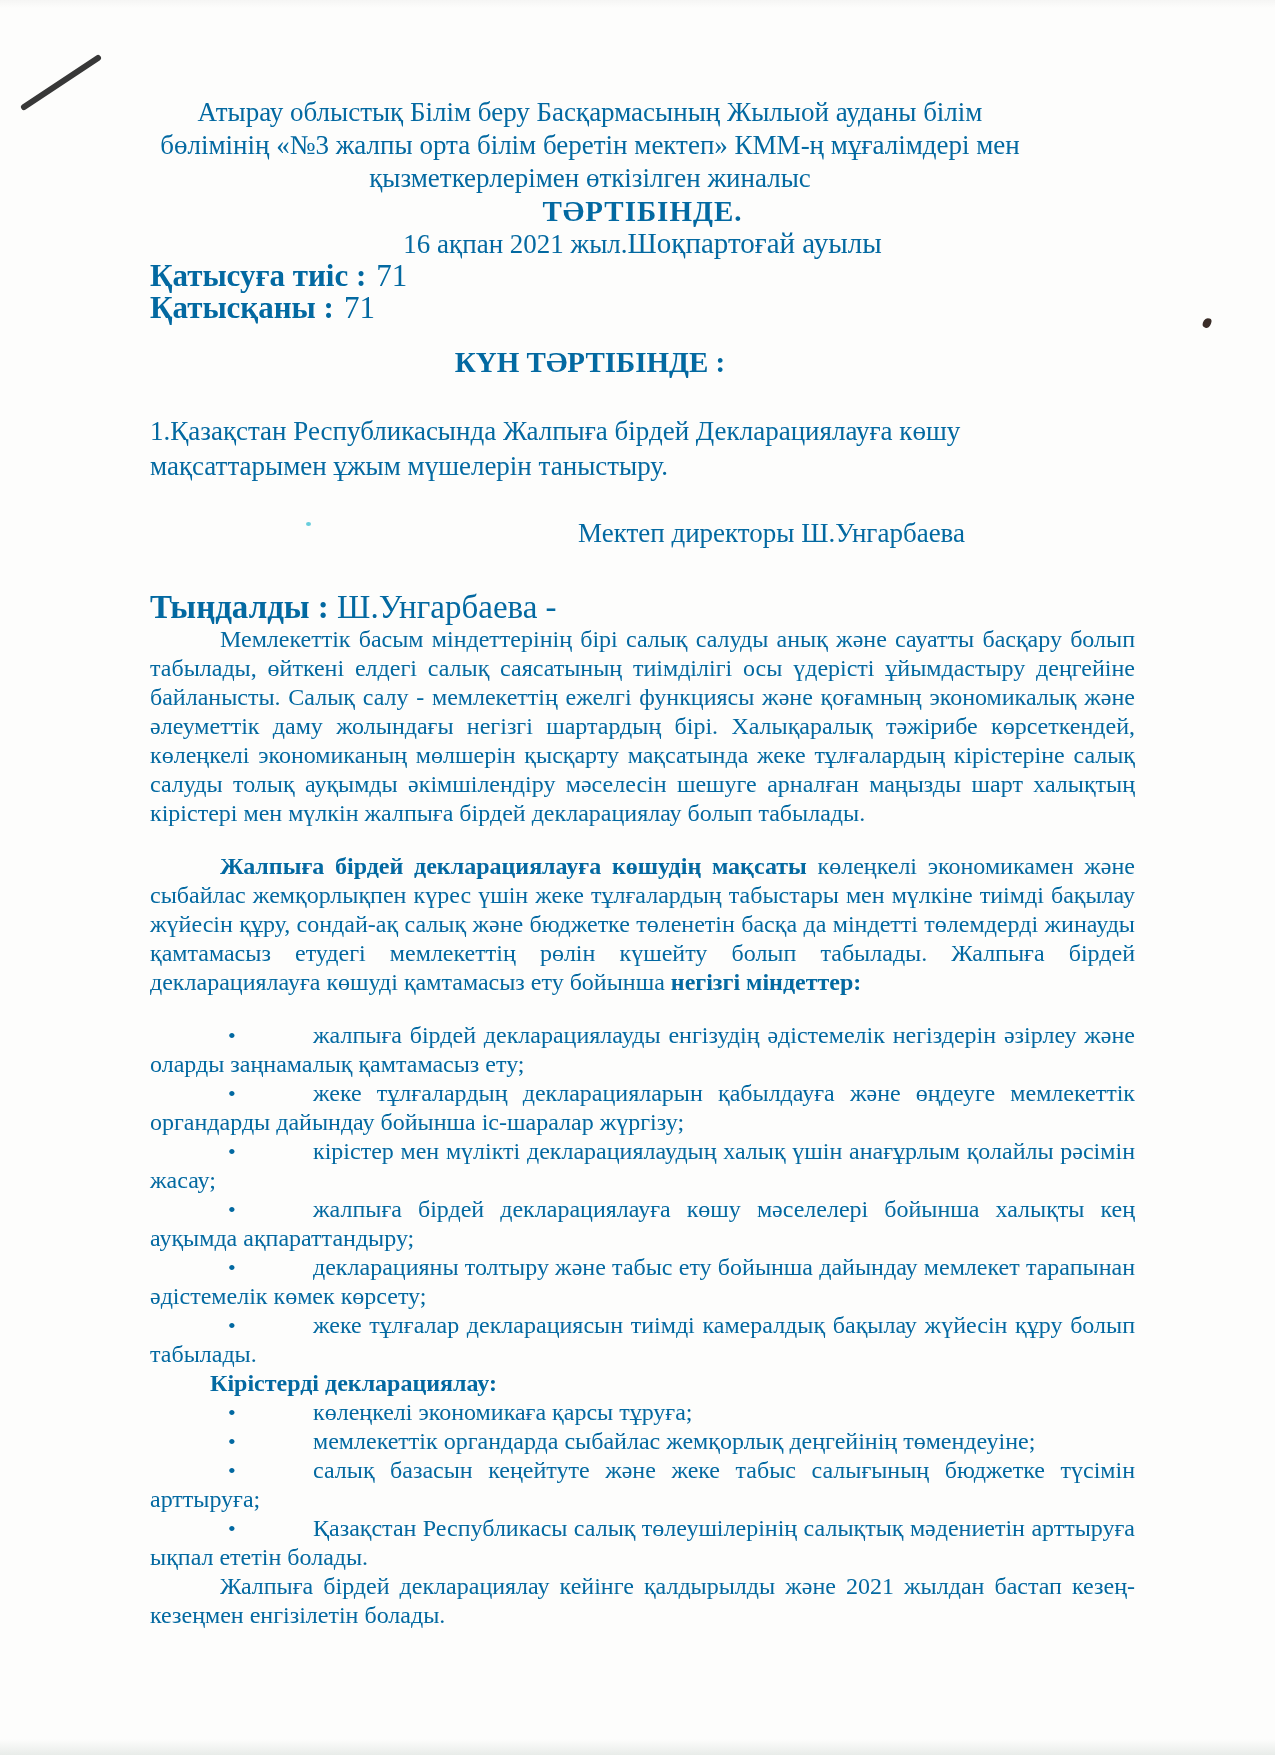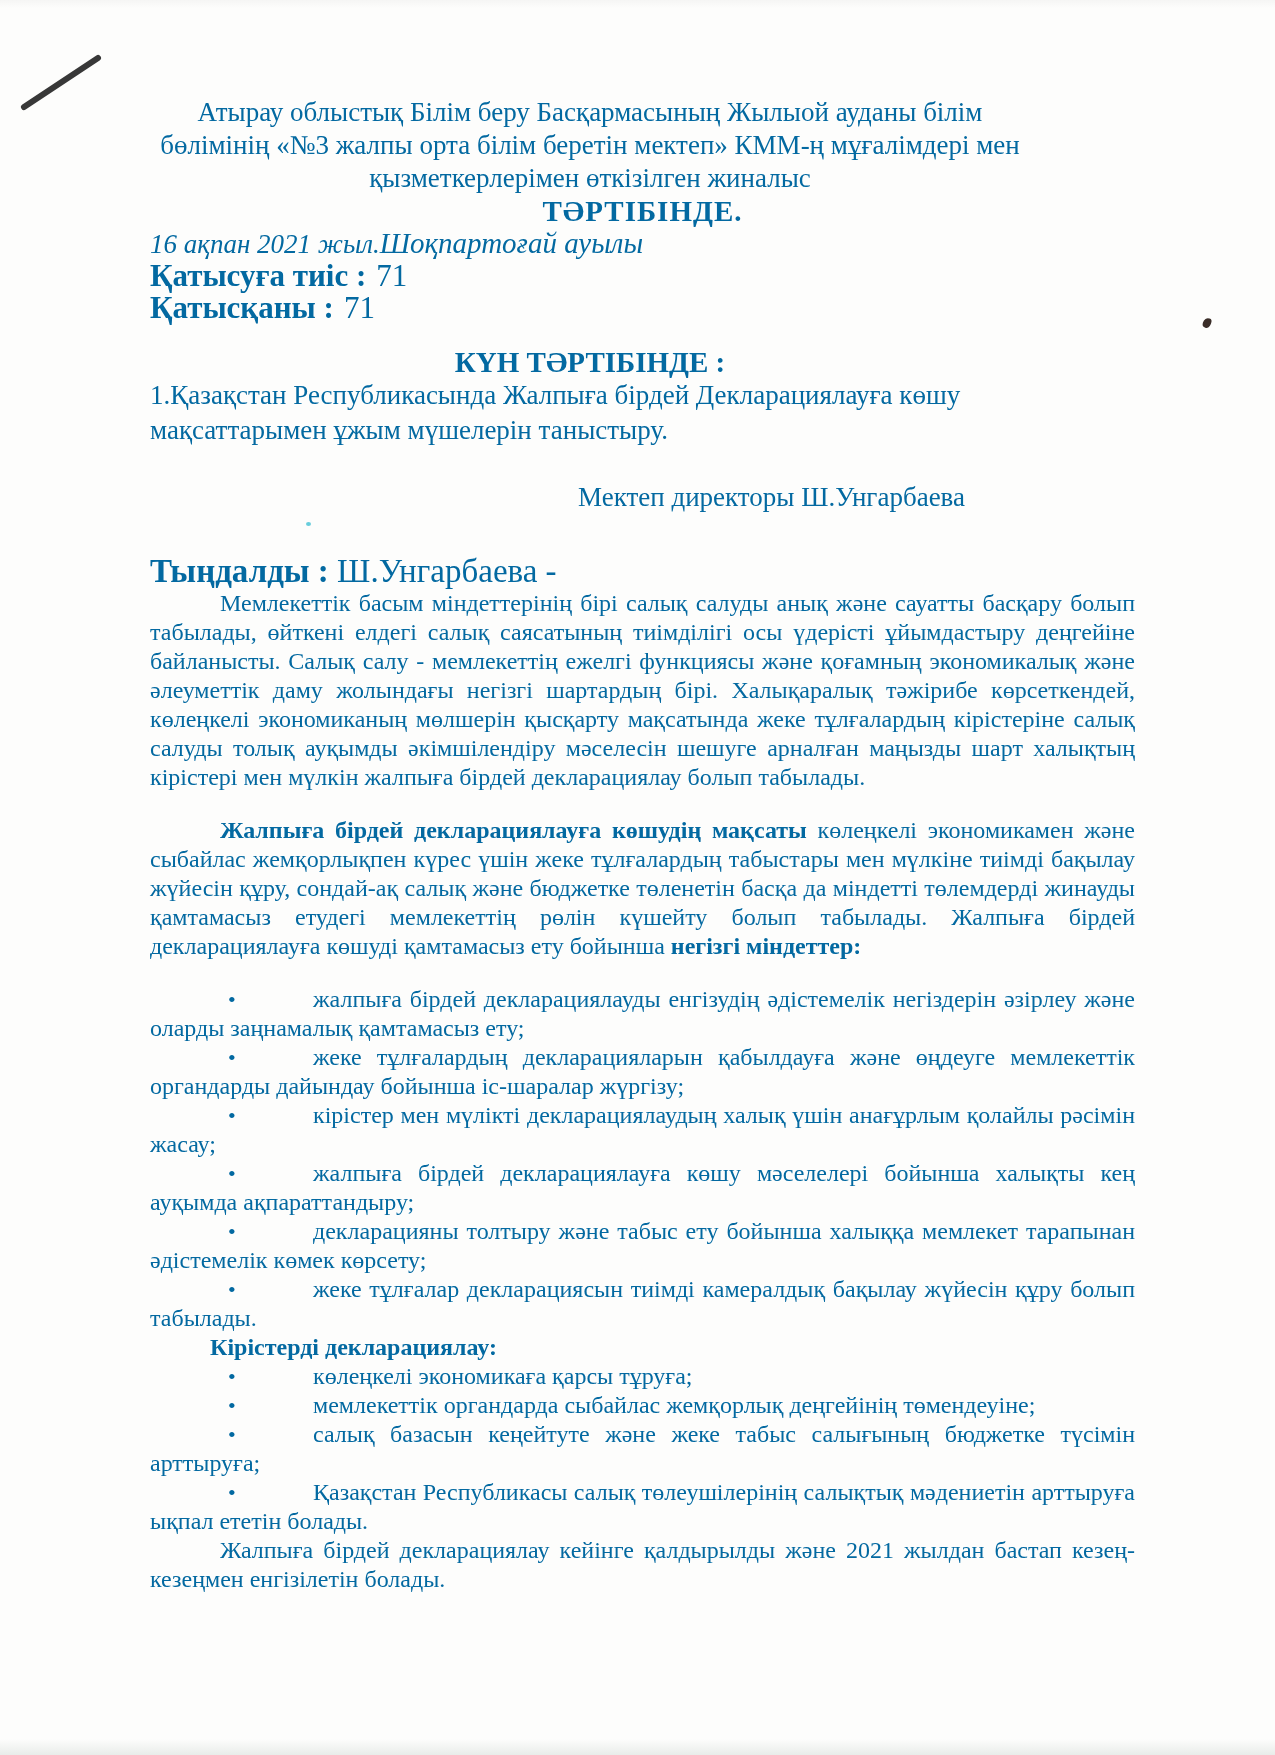--- a/index.html
+++ b/index.html
@@ -31,45 +31,45 @@
     width:985px;
     text-align:center;
     font-weight:bold;
     font-size:29px;
     line-height:32px;
     letter-spacing:1px;
   }
   
   .meta-row {
     display:flex;
-    justify-content:flex-start;
+    justify-content:center;
     align-items:baseline;
     font-size:27px;
     line-height:32px;
-    font-style:italic;
   }
   .meta-place { font-size:29px; }
   .attend-line {
     font-size:31px;
     line-height:32px;
     font-weight:bold;
   }
   .attend-line .val { font-weight:normal; margin-left:10px; }
   
   .agenda-heading {
     width:880px;
     margin-top:22px;
     text-align:center;
     font-weight:bold;
     font-size:29px;
     line-height:32px;
   }
   .agenda-item {
     font-size:27px;
     line-height:35px;
+    margin-top:36px;
   }
   .agenda-speaker {
     margin-top:33px;
     font-size:27px;
     line-height:32px;
     text-align:right;
     padding-right:170px;
   }
   .heard-line {
     margin-top:42px;
@@ -187,21 +187,21 @@
 
     <p class="body-para first">Мемлекеттік басым міндеттерінің бірі салық салуды анық және сауатты басқару болып табылады, өйткені елдегі салық саясатының тиімділігі осы үдерісті ұйымдастыру деңгейіне байланысты. Салық салу - мемлекеттің ежелгі функциясы және қоғамның экономикалық және әлеуметтік даму жолындағы негізгі шартардың бірі. Халықаралық тәжірибе көрсеткендей, көлеңкелі экономиканың мөлшерін қысқарту мақсатында жеке тұлғалардың кірістеріне салық салуды толық ауқымды әкімшілендіру мәселесін шешуге арналған маңызды шарт халықтың кірістері мен мүлкін жалпыға бірдей декларациялау болып табылады.</p>
 
     <p class="body-para"><b>Жалпыға бірдей декларациялауға көшудің мақсаты</b><span> көлеңкелі экономикамен және сыбайлас жемқорлықпен күрес үшін жеке тұлғалардың табыстары мен мүлкіне тиімді бақылау жүйесін құру, сондай-ақ салық және бюджетке төленетін басқа да міндетті төлемдерді жинауды қамтамасыз етудегі мемлекеттің рөлін күшейту болып табылады. Жалпыға бірдей декларациялауға көшуді қамтамасыз ету бойынша </span><b>негізгі міндеттер:</b></p>
 
     <div class="bullet-list">
       <div class="bullet-item"><span class="bullet">•</span><span>жалпыға бірдей декларациялауды енгізудің әдістемелік негіздерін әзірлеу және оларды заңнамалық қамтамасыз ету;</span></div>
       <div class="bullet-item"><span class="bullet">•</span><span>жеке тұлғалардың декларацияларын қабылдауға және өңдеуге мемлекеттік органдарды дайындау бойынша іс-шаралар жүргізу;</span></div>
       <div class="bullet-item"><span class="bullet">•</span><span>кірістер мен мүлікті декларациялаудың халық үшін анағұрлым қолайлы рәсімін жасау;</span></div>
       <div class="bullet-item"><span class="bullet">•</span><span>жалпыға бірдей декларациялауға көшу мәселелері бойынша халықты кең ауқымда ақпараттандыру;</span></div>
-      <div class="bullet-item"><span class="bullet">•</span><span>декларацияны толтыру және табыс ету бойынша халыққа мемлекет тарапынан әдістемелік көмек көрсету;</span></div>
+      <div class="bullet-item"><span class="bullet">•</span><span>декларацияны толтыру және табыс ету бойынша дайындау мемлекет тарапынан әдістемелік көмек көрсету;</span></div>
       <div class="bullet-item"><span class="bullet">•</span><span>жеке тұлғалар декларациясын тиімді камералдық бақылау жүйесін құру болып табылады.</span></div>
     </div>
 
     <div class="sub-heading">Кірістерді декларациялау:</div>
 
     <div class="bullet-list">
       <div class="bullet-item"><span class="bullet">•</span><span>көлеңкелі экономикаға қарсы тұруға;</span></div>
       <div class="bullet-item"><span class="bullet">•</span><span>мемлекеттік органдарда сыбайлас жемқорлық деңгейінің төмендеуіне;</span></div>
       <div class="bullet-item"><span class="bullet">•</span><span>салық базасын кеңейтуте және жеке табыс салығының бюджетке түсімін арттыруға;</span></div>
       <div class="bullet-item"><span class="bullet">•</span><span>Қазақстан Республикасы салық төлеушілерінің салықтық мәдениетін арттыруға ықпал ететін болады.</span></div>

